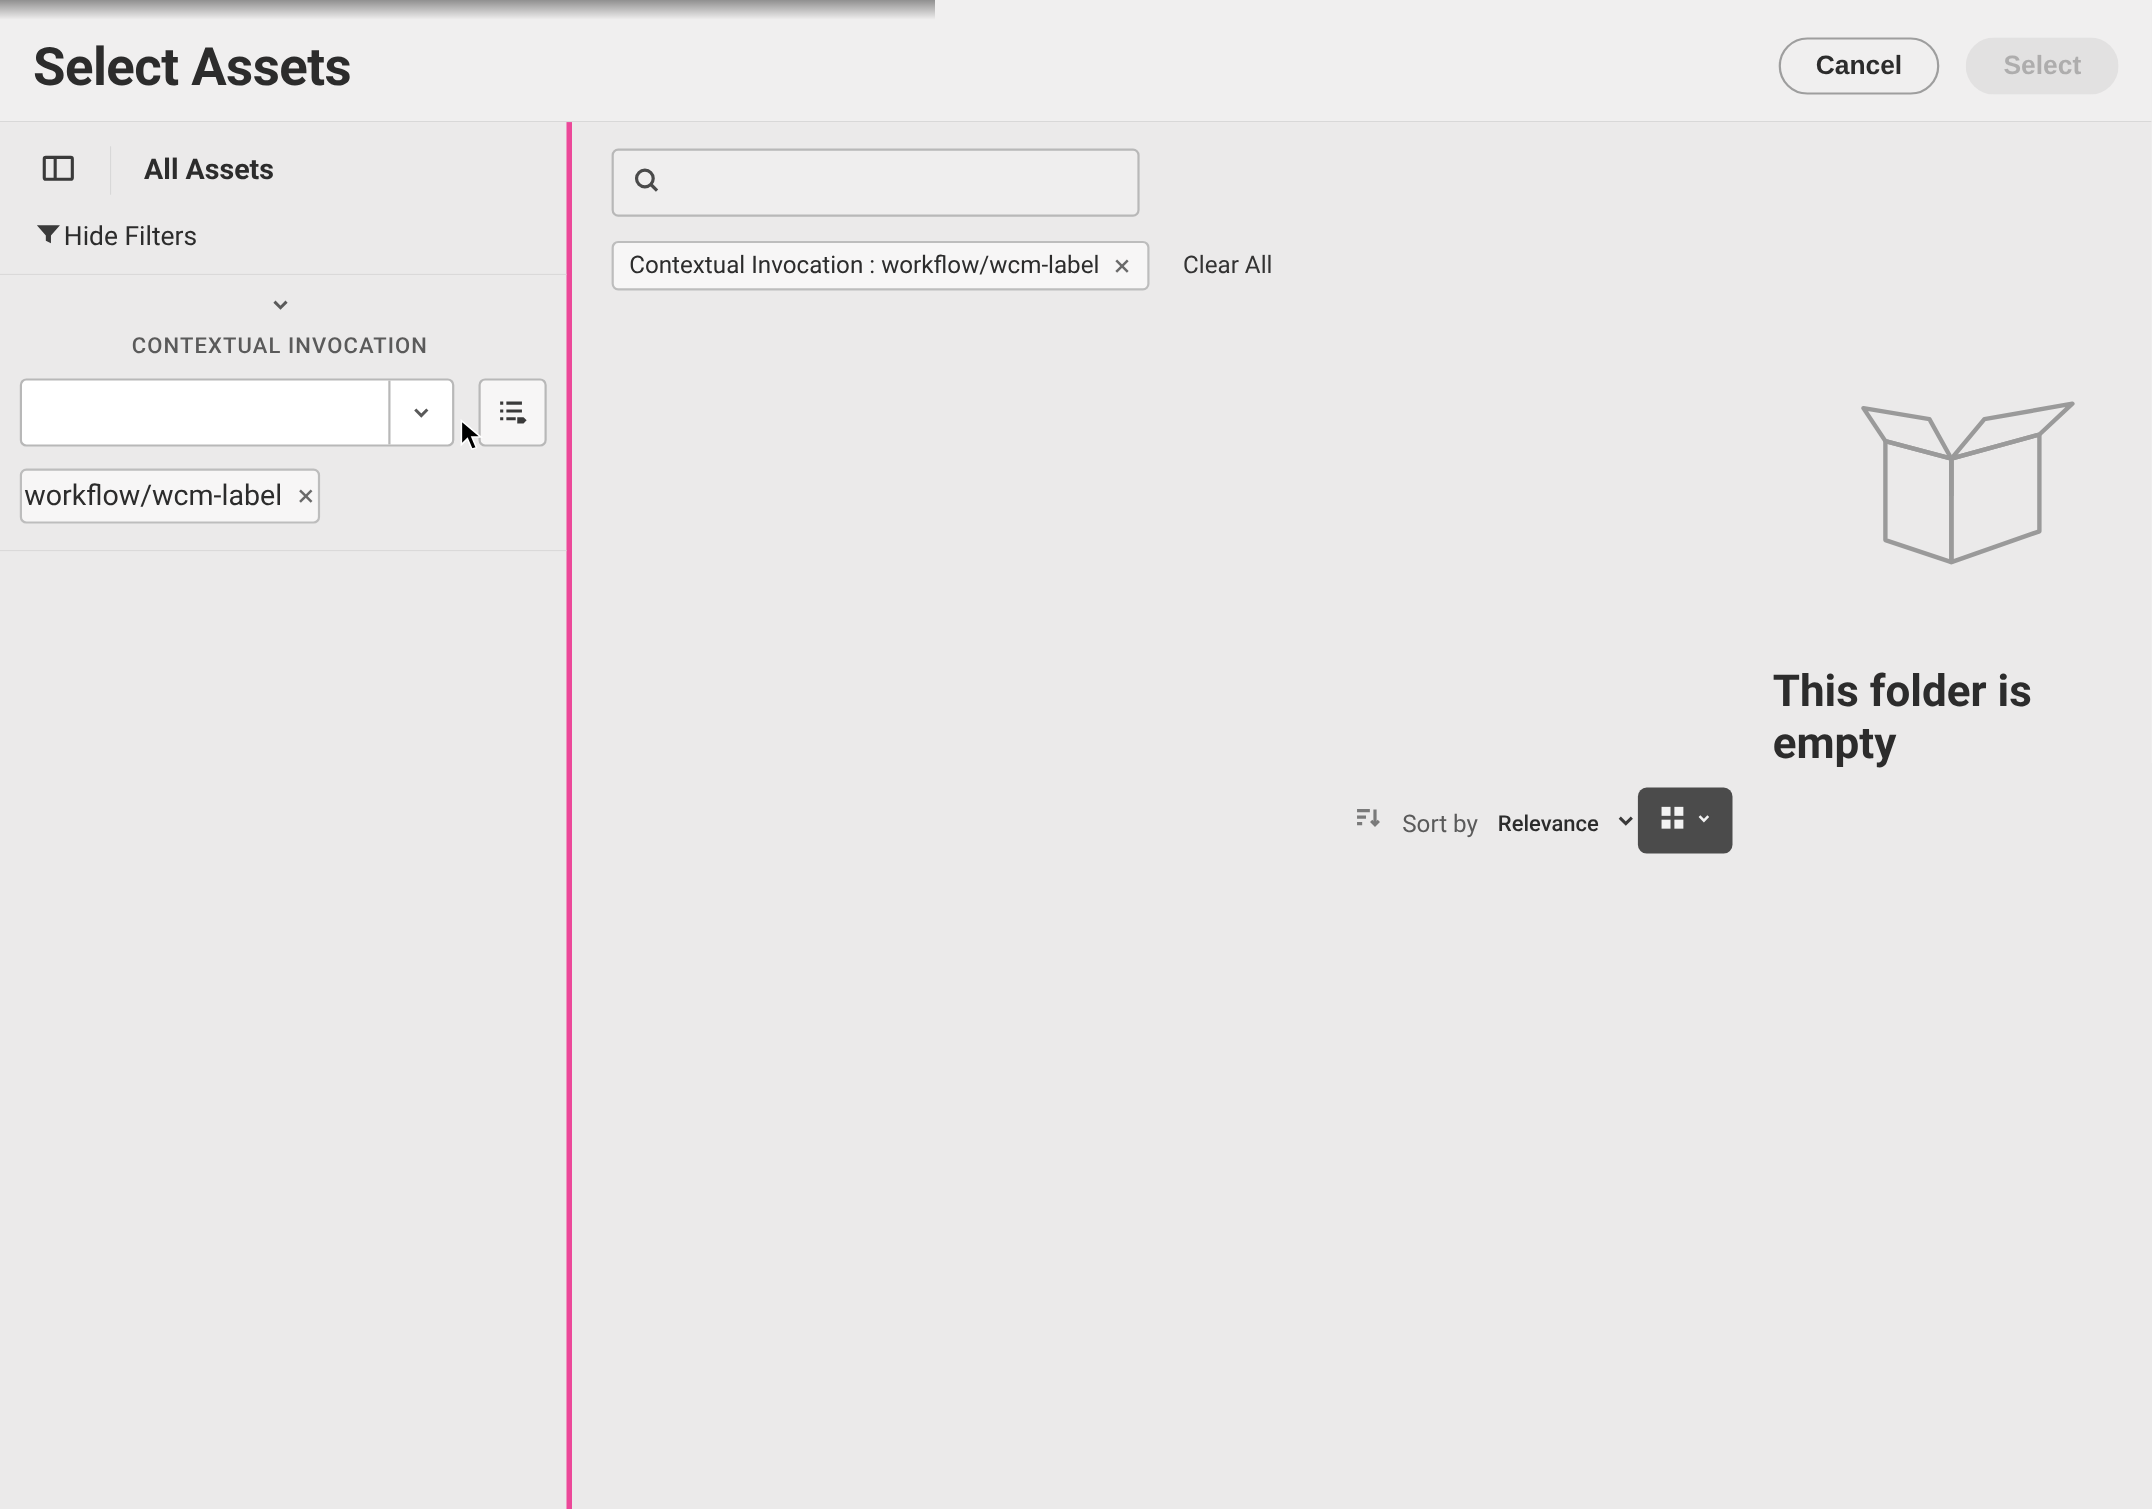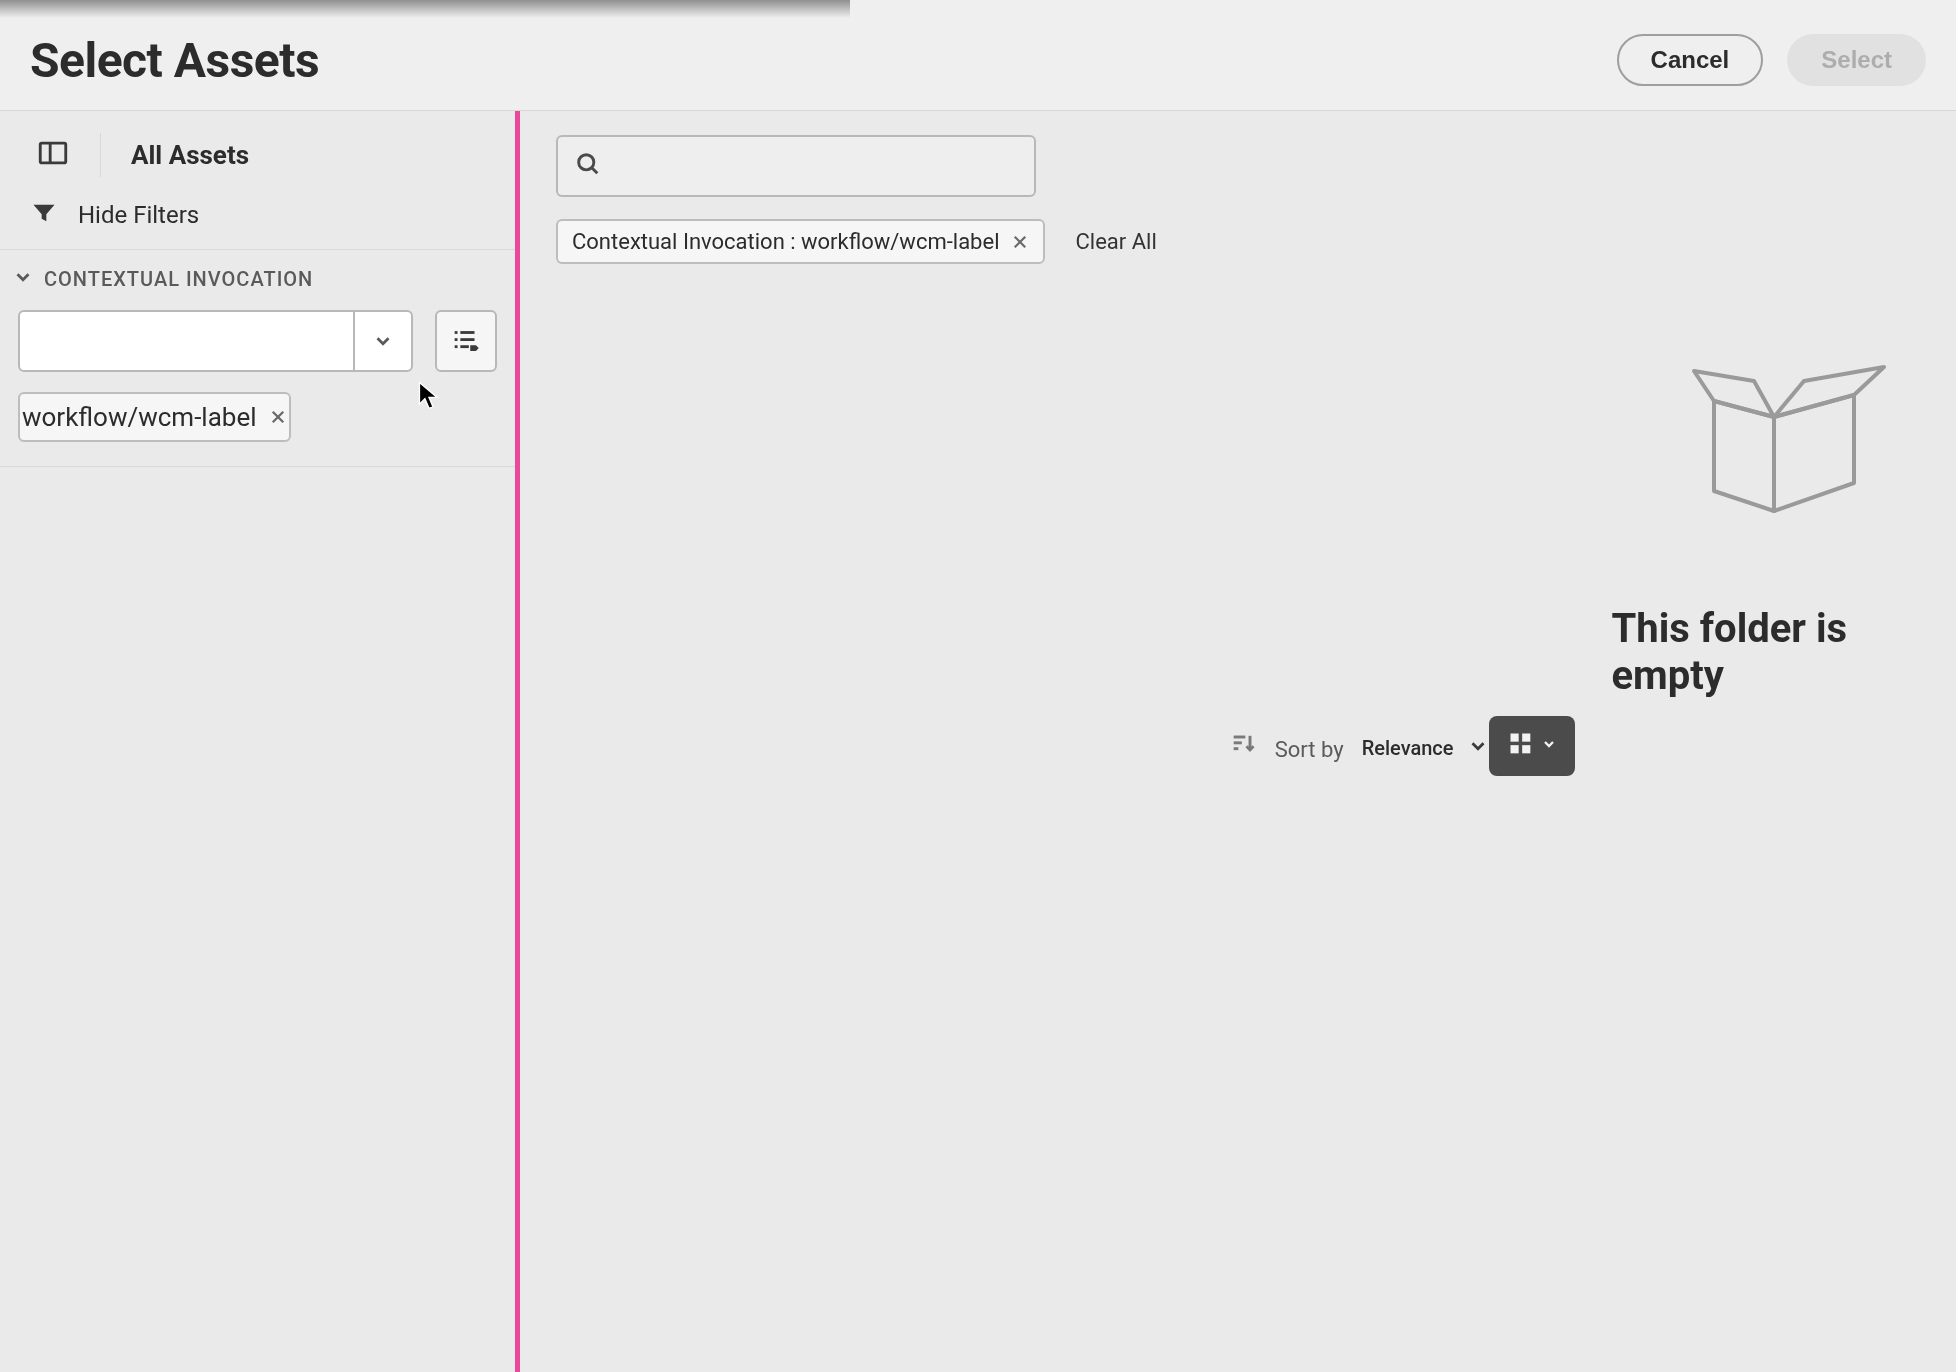--- a/index.html
+++ b/index.html
@@ -110,40 +110,40 @@
     background: var(--border-light);
   }
   .sb-row1 .breadcrumb {
     font-size: 26px;
     font-weight: 700;
   }
 
   .sb-row2 {
     display: flex;
     align-items: center;
-    gap: 20px;
     padding: 4px 30px 18px 30px;
   }
   .sb-row2 .label {
     font-size: 24px;
     color: var(--text);
   }
 
   .sb-divider { border-top: 1px solid #dad9d9; }
 
   
   .filter-section {
     padding: 16px 18px 24px 12px;
     border-bottom: 1px solid #dad9d9;
   }
   .filter-header {
     display: flex;
     align-items: center;
     gap: 10px;
     padding-bottom: 18px;
+    flex-direction: column;
   }
   .filter-header .title {
     font-size: 20px;
     letter-spacing: 1px;
     color: var(--text-muted);
     font-weight: 500;
   }
   .filter-controls {
     display: flex;
     gap: 22px;

